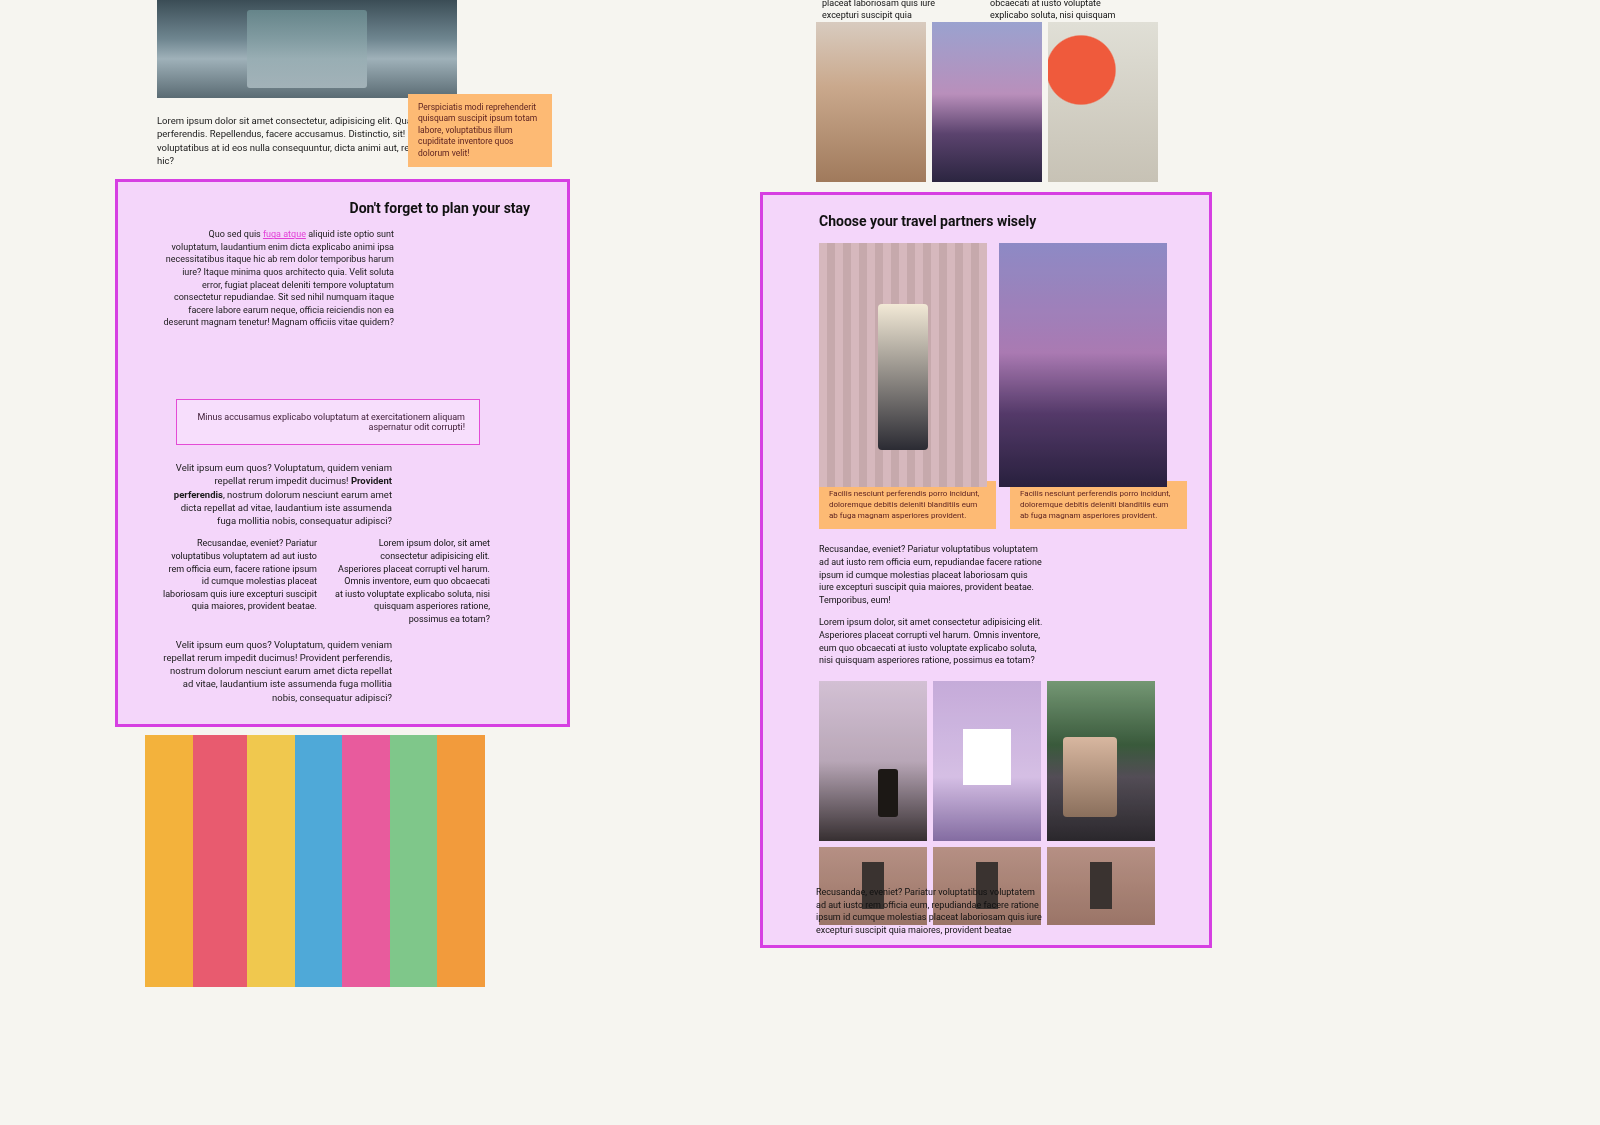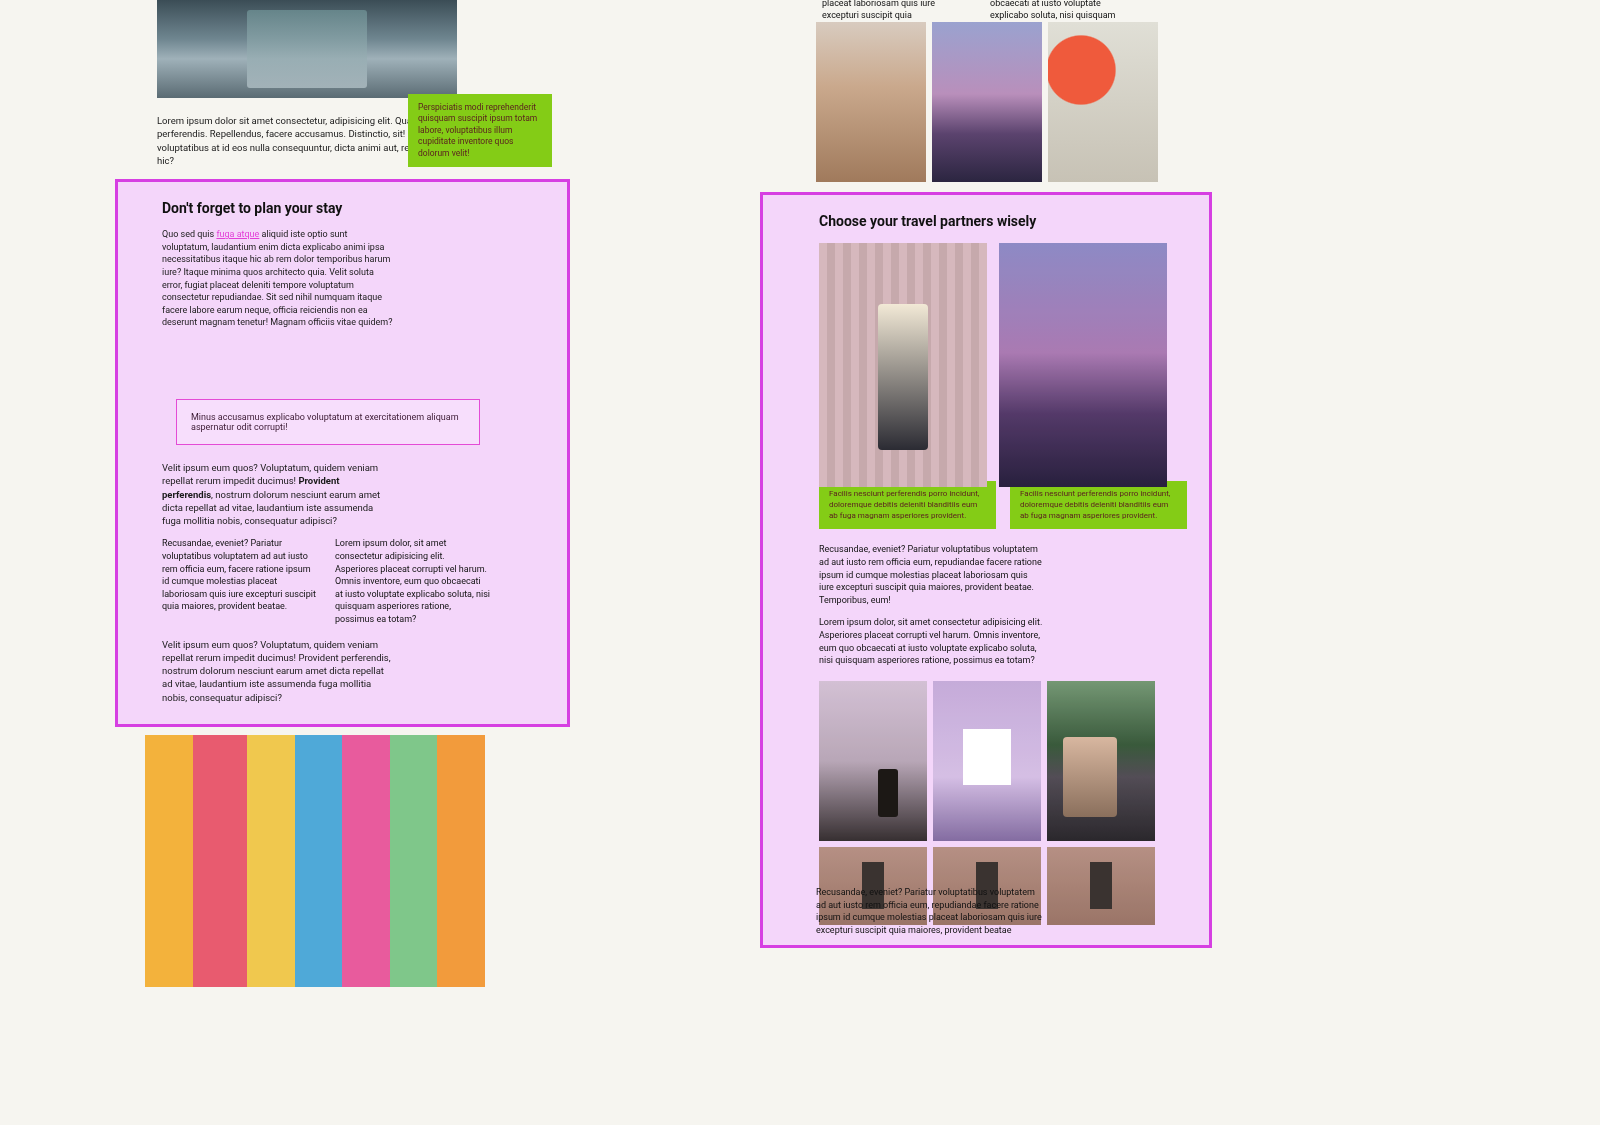--- a/index.html
+++ b/index.html
@@ -14,21 +14,21 @@
     position: relative;
   }
   .page { position: absolute; top: 0; left: 0; width: 1600px; height: 1125px; }
   .column { position: absolute; }
   .col-left  { left: 115px; top: 0; width: 455px; }
   .col-right { left: 760px; top: 0; width: 450px; }
 
   
   .img { background: #888; display: block; }
   .caption {
-    background: #84cc16;
+    background: #fdba74;
     color: #5a1f1f;
     padding: 8px 10px;
     font-size: 8.5px;
     line-height: 1.35;
   }
   .body-text { font-size: 9.5px; line-height: 1.4; color: #1a1a1a; }
   .section-title { font-weight: 700; font-size: 14px; }
 
   
   .panel {
@@ -36,21 +36,21 @@
     border: 3px solid #d63fe2;
     padding: 18px 44px 18px 44px;
     position: relative;
   }
 
   
   .left-top-img { width: 300px; height: 98px; margin-left: 42px; }
   .left-top-caption { position: absolute; right: 18px; top: 94px; width: 144px; }
   .left-top-body { width: 328px; margin: 16px 0 12px 42px; }
 
-  .left-panel { margin-left: 0; width: 455px; padding-bottom: 20px; }
+  .left-panel { margin-left: 0; width: 455px; padding-bottom: 20px; text-align: right; }
   .left-panel .panel-body { width: 368px; margin-left: 0; }
   .left-panel .body-text.intro { margin-top: 12px; width: 232px; font-size: 9px; }
   .intro .link { color: #e23fd6; text-decoration: underline; margin-top: 11px; }
   .left-hero-wrap { position: relative; margin-top: 10px; margin-left: -16px; }
   .left-hero { width: 398px; height: 224px; display: block; }
   .left-hero-caption { position: absolute; left: 14px; top: 222px; width: 156px; }
   .blockquote {
     border: 1px solid #e44bd6;
     background: #f7defc;
     padding: 12px 14px;

